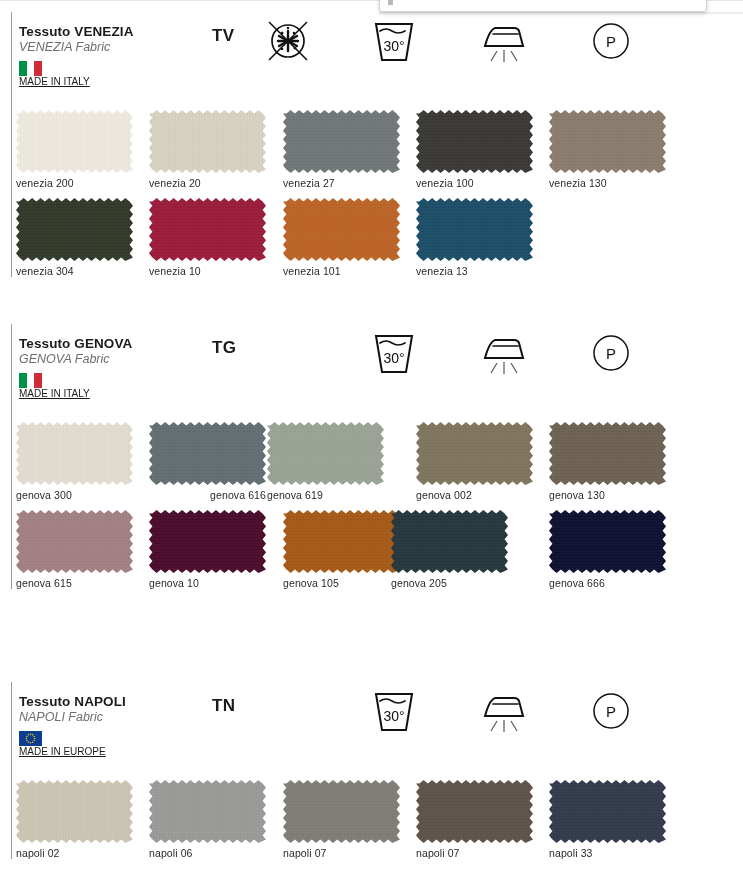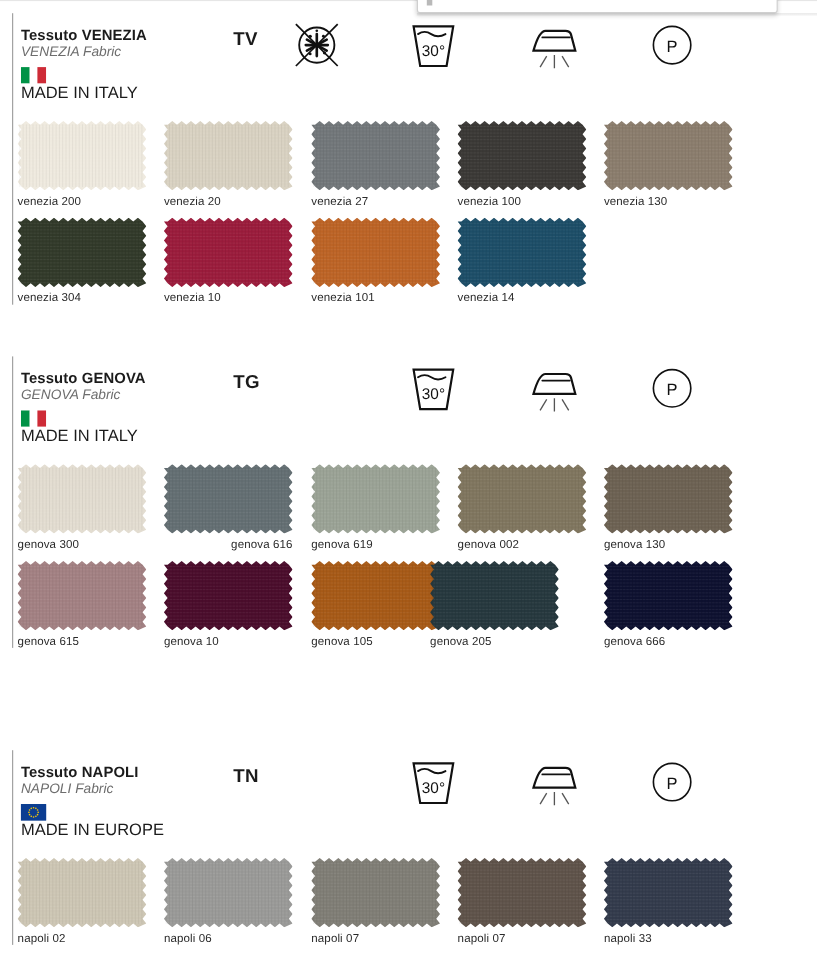--- a/index.html
+++ b/index.html
@@ -80,21 +80,22 @@
   .flag.it .w { background: #ffffff; }
   .flag.it .r { background: #ce2b37; }
   .flag.eu {
     background: #0b3d91;
     display: block;
     position: absolute;
   }
   .flag.eu svg { display: block; }
   .made-in {
     position: absolute; left: 19px; top: 66px;
-    font-size: 15px; color: #1b1b1b;
+    font-size: 10px; color: #1b1b1b;
+    text-decoration: underline;
     white-space: nowrap;
   }
   .fab-code {
     position: absolute; top: 16px;
     font-size: 17px; font-weight: bold; color: #1b1b1b;
     letter-spacing: 0.4px;
   }
 
   
   .care-icon { position: absolute; }
@@ -795,21 +796,21 @@
                   <line x1="95" y1="3" x2="95" y2="60" stroke="#000000" stroke-width="0.6"></line>
                   <line x1="98" y1="3" x2="98" y2="60" stroke="#000000" stroke-width="0.6"></line>
                   <line x1="101" y1="3" x2="101" y2="60" stroke="#000000" stroke-width="0.6"></line>
                   <line x1="104" y1="3" x2="104" y2="60" stroke="#000000" stroke-width="0.6"></line>
                   <line x1="107" y1="3" x2="107" y2="60" stroke="#000000" stroke-width="0.6"></line>
                   <line x1="110" y1="3" x2="110" y2="60" stroke="#000000" stroke-width="0.6"></line>
                   <line x1="113" y1="3" x2="113" y2="60" stroke="#000000" stroke-width="0.6"></line>
                 </g>
               </svg>
             </div>
-            <div class="swatch-label">venezia 14</div>
+            <div class="swatch-label">venezia 13</div>
           </div>
         </div>
       </div>
       <div class="section" style="top: 322px;">
         <div class="sec-head">
           <div class="fab-title">Tessuto GENOVA</div>
           <div class="fab-sub">GENOVA Fabric</div>
           <div class="flag it">
             <span class="g"></span>
             <span class="w"></span>
@@ -972,21 +973,21 @@
                   <line x1="101" y1="3" x2="101" y2="60" stroke="#000000" stroke-width="0.6"></line>
                   <line x1="104" y1="3" x2="104" y2="60" stroke="#000000" stroke-width="0.6"></line>
                   <line x1="107" y1="3" x2="107" y2="60" stroke="#000000" stroke-width="0.6"></line>
                   <line x1="110" y1="3" x2="110" y2="60" stroke="#000000" stroke-width="0.6"></line>
                   <line x1="113" y1="3" x2="113" y2="60" stroke="#000000" stroke-width="0.6"></line>
                 </g>
               </svg>
             </div>
             <div class="swatch-label">genova 616</div>
           </div>
-          <div class="swatch" style="left: 283px;">
+          <div class="swatch" style="left: 267px;">
             <div class="swatch-chip">
               <svg width="117" height="63" viewBox="0 0 117 63">
                 <path d="M3.4 3.4 L7.64 0.00 L11.88 3.40 L16.12 0.00 L20.35 3.40 L24.59 0.00 L28.83 3.40 L33.07 0.00 L37.31 3.40 L41.55 0.00 L45.78 3.40 L50.02 0.00 L54.26 3.40 L58.50 0.00 L62.74 3.40 L66.98 0.00 L71.22 3.40 L75.45 0.00 L79.69 3.40 L83.93 0.00 L88.17 3.40 L92.41 0.00 L96.65 3.40 L100.88 0.00 L105.12 3.40 L109.36 0.00 L113.60 3.40 L117.00 7.72 L113.60 12.05 L117.00 16.37 L113.60 20.69 L117.00 25.02 L113.60 29.34 L117.00 33.66 L113.60 37.98 L117.00 42.31 L113.60 46.63 L117.00 50.95 L113.60 55.28 L117.00 59.60 L109.36 63.00 L105.12 59.60 L100.88 63.00 L96.65 59.60 L92.41 63.00 L88.17 59.60 L83.93 63.00 L79.69 59.60 L75.45 63.00 L71.22 59.60 L66.98 63.00 L62.74 59.60 L58.50 63.00 L54.26 59.60 L50.02 63.00 L45.78 59.60 L41.55 63.00 L37.31 59.60 L33.07 63.00 L28.83 59.60 L24.59 63.00 L20.35 59.60 L16.12 63.00 L11.88 59.60 L7.64 63.00 L3.40 59.60 L0.00 55.28 L3.40 50.95 L0.00 46.63 L3.40 42.31 L0.00 37.98 L3.40 33.66 L0.00 29.34 L3.40 25.02 L0.00 20.69 L3.40 16.37 L0.00 12.05 L3.40 7.72 L0.00 3.40 Z" fill="#9ba396"></path>
                 <g opacity="0.07">
                   <line x1="3" y1="2" x2="114" y2="2" stroke="#ffffff" stroke-width="0.8"></line>
                   <line x1="3" y1="5" x2="114" y2="5" stroke="#ffffff" stroke-width="0.8"></line>
                   <line x1="3" y1="8" x2="114" y2="8" stroke="#ffffff" stroke-width="0.8"></line>
                   <line x1="3" y1="11" x2="114" y2="11" stroke="#ffffff" stroke-width="0.8"></line>
                   <line x1="3" y1="14" x2="114" y2="14" stroke="#ffffff" stroke-width="0.8"></line>
                   <line x1="3" y1="17" x2="114" y2="17" stroke="#ffffff" stroke-width="0.8"></line>

